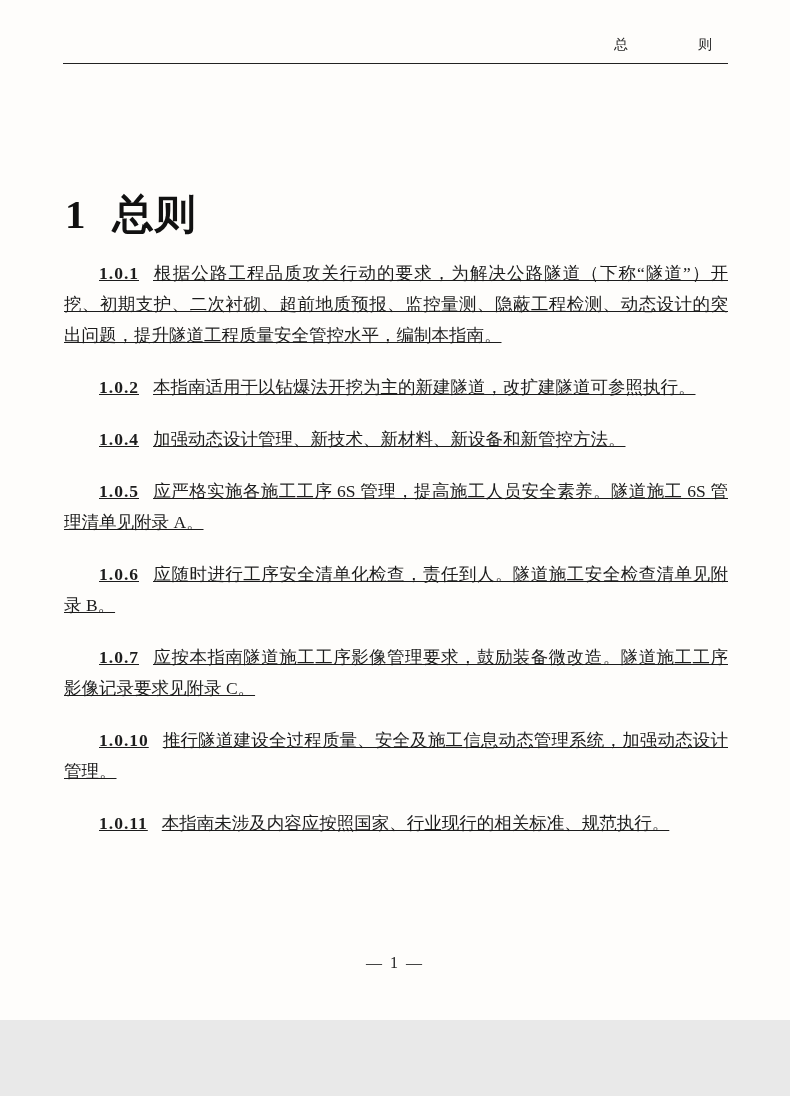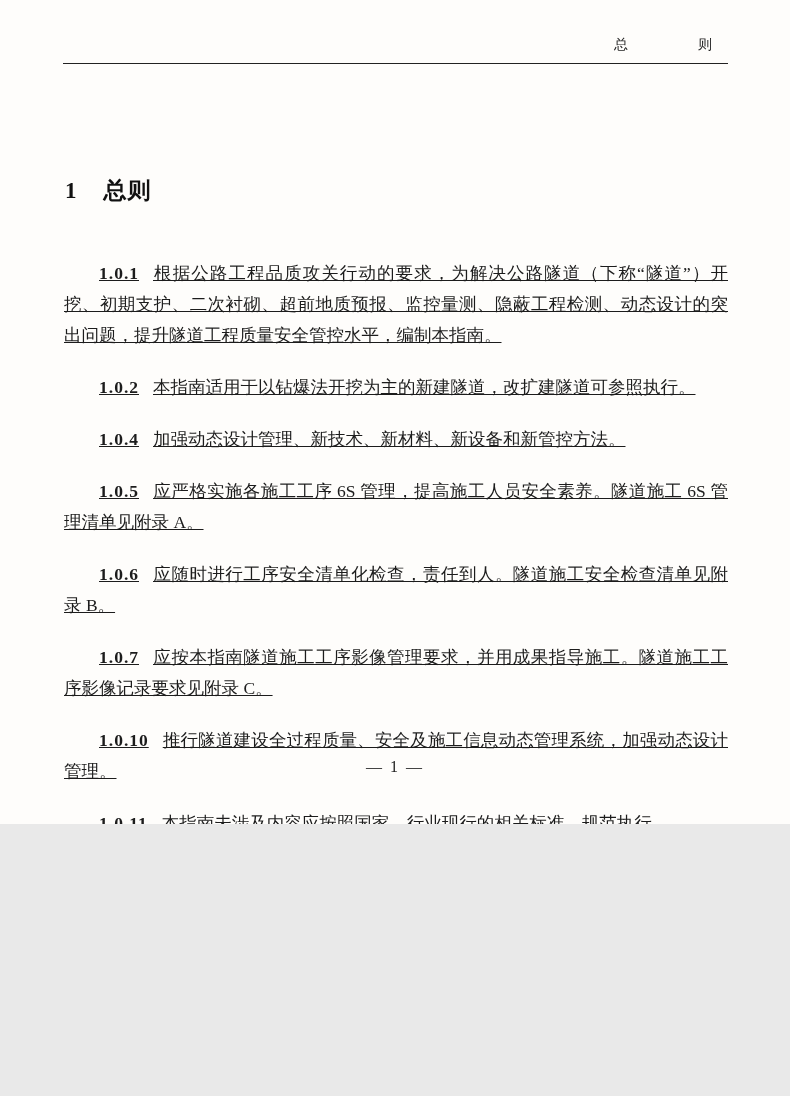--- a/index.html
+++ b/index.html
@@ -3,21 +3,21 @@
 <meta charset="utf-8">
 <style>
   html, body {
     margin: 0;
     padding: 0;
     background: #e9e9e9;
   }
   .page {
     position: relative;
     width: 790px;
-    height: 824px;
+    height: 1020px;
     margin: 0 auto;
     background: #fefdfb;
     color: #1c1c1c;
     font-family: "Liberation Serif", "DejaVu Serif", serif;
     box-sizing: border-box;
     overflow: hidden;
   }
   .running-head {
     position: absolute;
     top: 36px;
@@ -33,21 +33,21 @@
     top: 63px;
     left: 63px;
     right: 62px;
     height: 0;
     border-top: 1.5px solid #222;
   }
   .chapter-heading {
     position: absolute;
     top: 160px;
     left: 65px;
-    font-size: 23px;
+    font-size: 41px;
     font-weight: 700;
     letter-spacing: 1px;
     color: #111;
   }
   .chapter-heading .chapter-num {
     margin-right: 26px;
   }
   .body-block {
     position: absolute;
     top: 258px;
@@ -109,21 +109,21 @@
 
   <p class="clause">
     <span class="clause-num">1.0.5</span><span class="clause-text">应严格实施各施工工序 6S 管理，提高施工人员安全素养。隧道施工 6S 管理清单见附录 A。</span>
   </p>
 
   <p class="clause">
     <span class="clause-num">1.0.6</span><span class="clause-text">应随时进行工序安全清单化检查，责任到人。隧道施工安全检查清单见附录 B。</span>
   </p>
 
   <p class="clause">
-    <span class="clause-num">1.0.7</span><span class="clause-text">应按本指南隧道施工工序影像管理要求，并用成果指导施工。隧道施工工序影像记录要求见附录 C。</span>
+    <span class="clause-num">1.0.7</span><span class="clause-text">应按本指南隧道施工工序影像管理要求，鼓励装备微改造。隧道施工工序影像记录要求见附录 C。</span>
   </p>
 
 
 
   <p class="clause">
     <span class="clause-num">1.0.10</span><span class="clause-text">推行隧道建设全过程质量、安全及施工信息动态管理系统，加强动态设计管理。</span>
   </p>
 
   <p class="clause">
     <span class="clause-num">1.0.11</span><span class="clause-text">本指南未涉及内容应按照国家、行业现行的相关标准、规范执行。</span>

